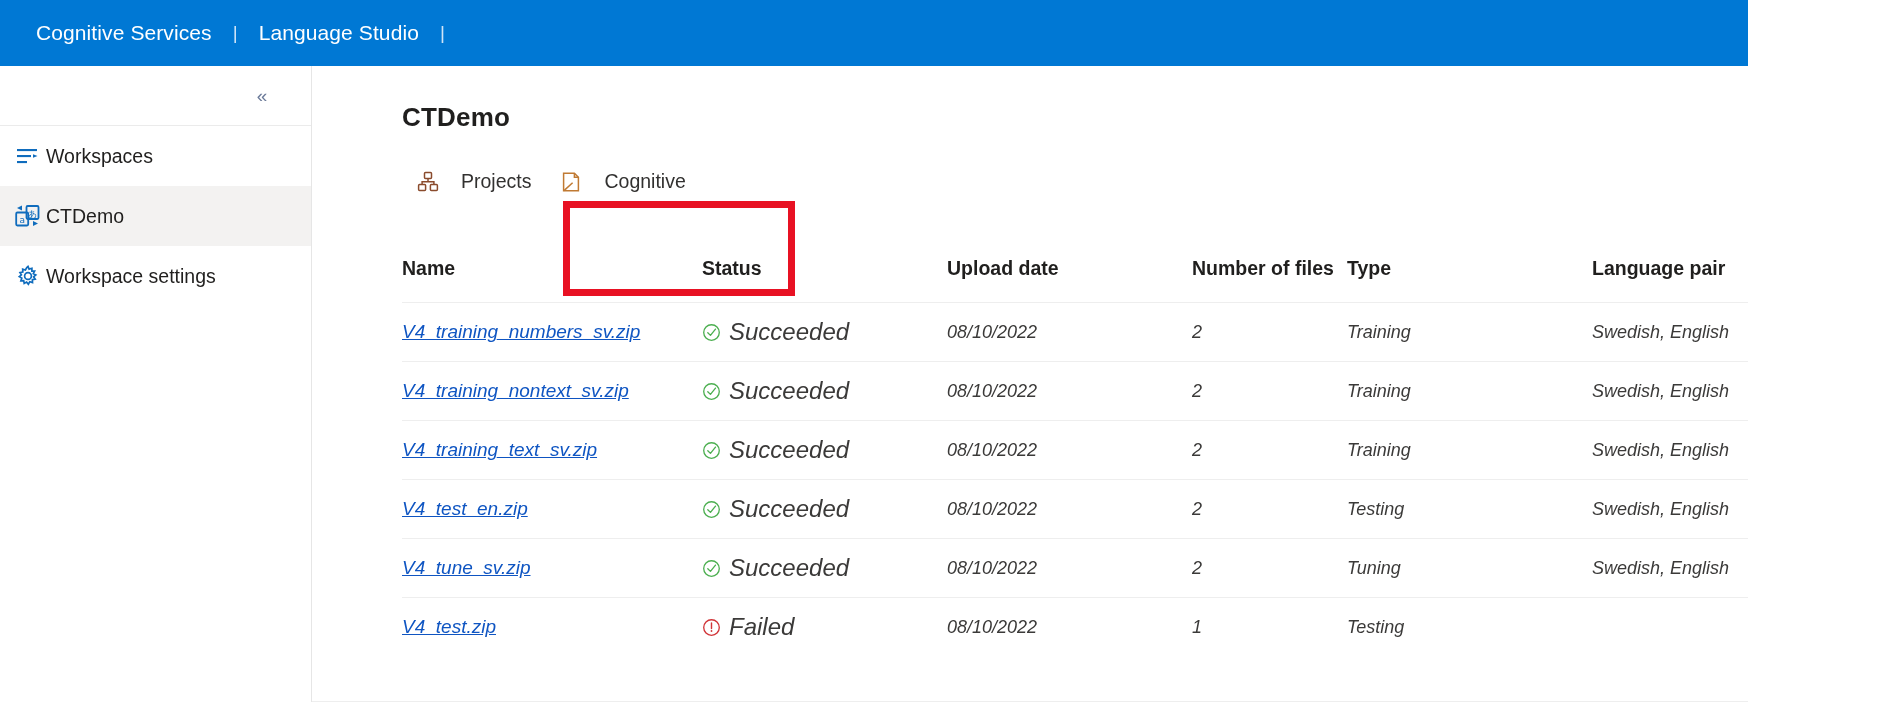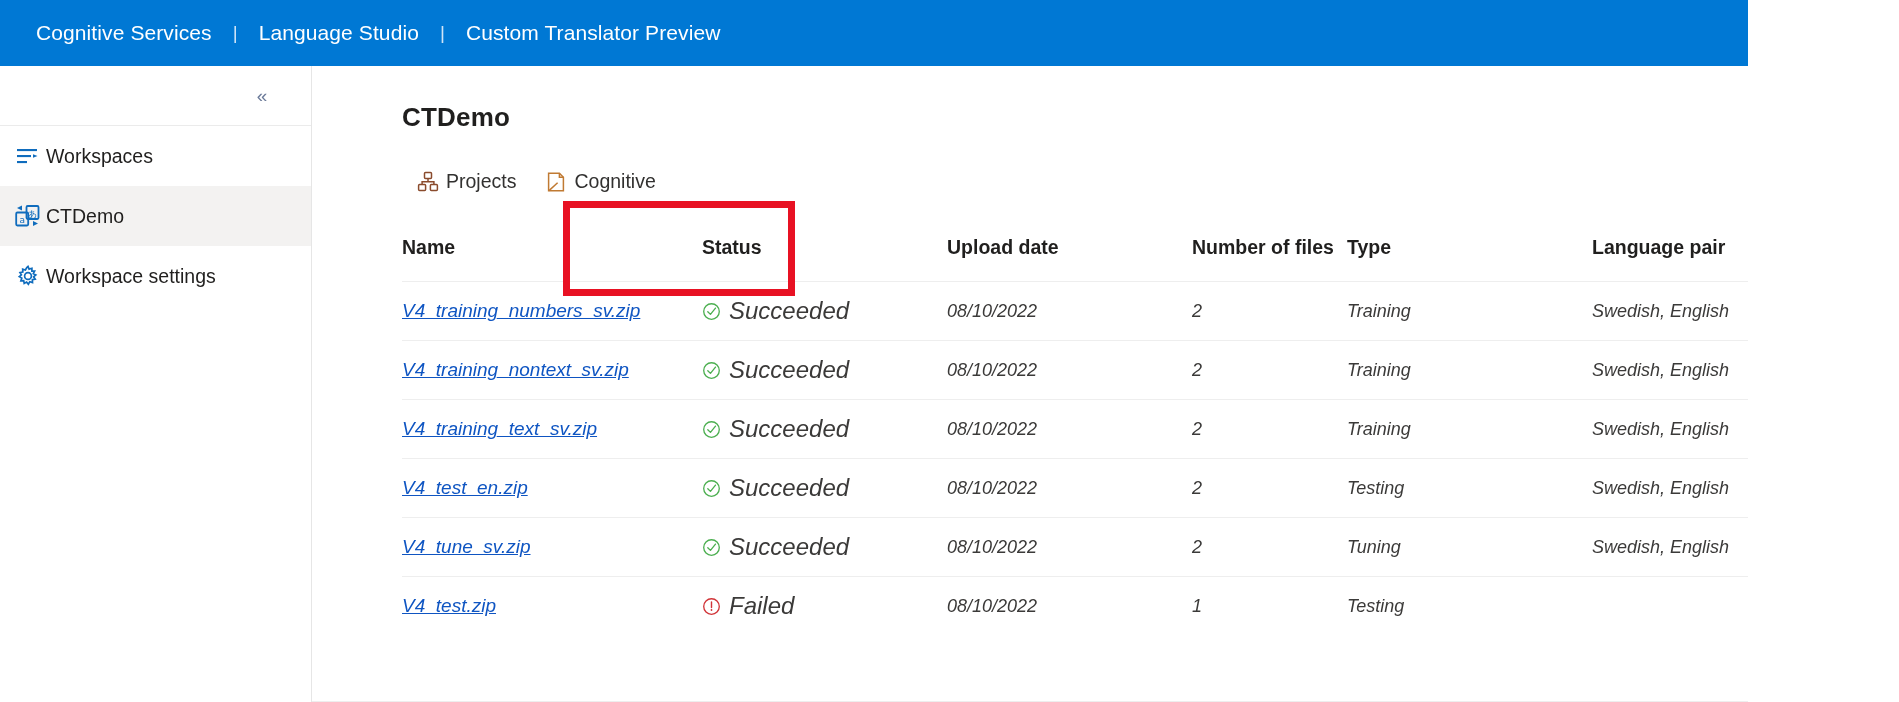--- a/index.html
+++ b/index.html
@@ -129,21 +129,21 @@
     display: flex;
     align-items: flex-end;
     padding-left: 90px;
     margin-top: 22px;
     height: 46px;
     gap: 0;
   }
   .tab {
     display: flex;
     align-items: center;
-    gap: 7px;
+    gap: 22px;
     font-size: 19.5px;
     color: #323130;
     cursor: pointer;
     padding: 0 14px 8px 14px;
     position: relative;
     white-space: nowrap;
   }
   .tab.active {
     font-weight: bold;
     color: #1b1a19;
@@ -169,21 +169,21 @@
   .highlight-box {
     position: absolute;
     border: 7px solid #e81123;
     pointer-events: none;
     z-index: 20;
     background: transparent;
   }
 
   
   .table-region {
-    margin-top: 35px;
+    margin-top: 56px;
     padding-left: 90px;
     padding-right: 0px;
   }
   table.uploads {
     width: 1528px;
     border-collapse: collapse;
     table-layout: fixed;
   }
   table.uploads th {
     text-align: left;
@@ -240,21 +240,20 @@
 </head>
 <body>
 
 <div id="app">
 
   <div class="topbar">
     <span class="topbar-link">Cognitive Services</span>
     <span class="topbar-sep">|</span>
     <span class="topbar-link">Language Studio</span>
     <span class="topbar-sep">|</span>
-    <span class="topbar-link">Custom Translator Preview</span>
   </div>
 
   <div class="body-wrap">
 
     <div class="sidebar">
 
       <div class="sidebar-head">
         <div class="collapse-btn">
           <span class="chev">«</span>
         </div>

